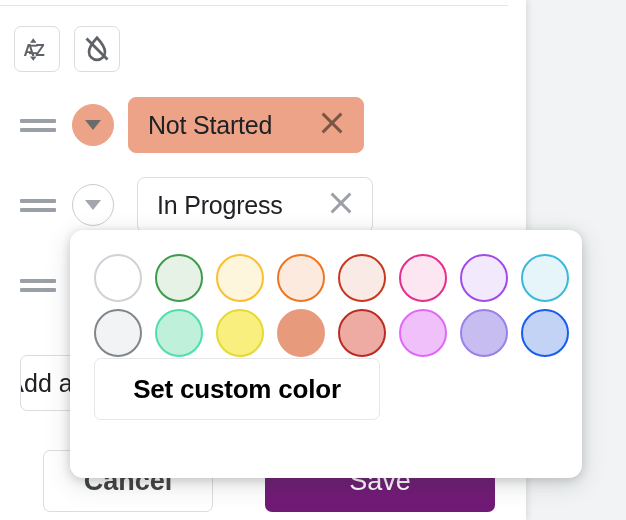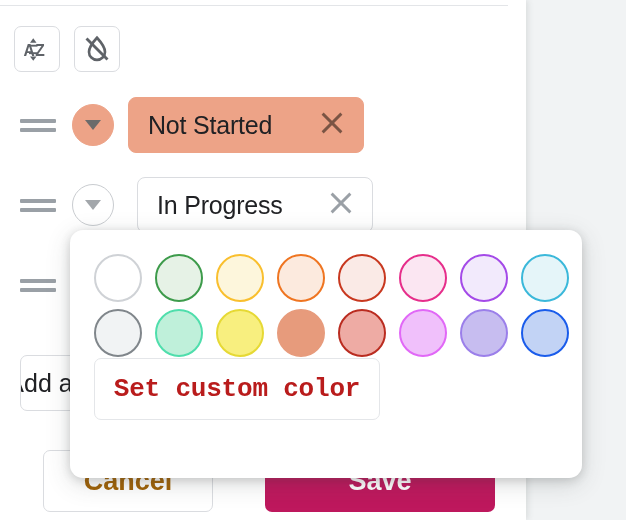--- a/index.html
+++ b/index.html
@@ -175,38 +175,38 @@
     height: 62px;
     border: 1px solid #dadce0;
     border-radius: 7px;
     background: #fff;
     box-sizing: border-box;
     display: flex;
     align-items: center;
     justify-content: center;
     font-size: 27px;
     font-weight: bold;
-    color: #a16207;
+    color: #404040;
     cursor: pointer;
   }
   #save-button {
     position: absolute;
     left: 265px;
     top: 450px;
     width: 230px;
     height: 62px;
     border: none;
     border-radius: 7px;
-    background: #be185d;
+    background: #701a75;
     box-sizing: border-box;
     display: flex;
     align-items: center;
     justify-content: center;
     font-size: 27px;
-    font-weight: bold;
+    font-weight: normal;
     color: #ffffff;
     cursor: pointer;
   }
 
   
   #color-picker-popup {
     position: absolute;
     left: 70px;
     top: 230px;
     width: 512px;
@@ -358,14 +358,14 @@
       <div class="swatch" style="background: rgb(229, 245, 249); border: 2px solid rgb(59, 184, 218);"></div>
       <div class="swatch" style="background: rgb(241, 243, 244); border: 2px solid rgb(128, 134, 139);"></div>
       <div class="swatch" style="background: rgb(191, 240, 218); border: 2px solid rgb(79, 222, 172);"></div>
       <div class="swatch" style="background: rgb(248, 239, 127); border: 2px solid rgb(230, 217, 53);"></div>
       <div class="swatch" style="background: rgb(231, 155, 124); border: 2px solid rgb(231, 155, 124);"></div>
       <div class="swatch" style="background: rgb(238, 171, 164); border: 2px solid rgb(186, 44, 32);"></div>
       <div class="swatch" style="background: rgb(240, 192, 251); border: 2px solid rgb(225, 104, 247);"></div>
       <div class="swatch" style="background: rgb(199, 189, 240); border: 2px solid rgb(155, 127, 234);"></div>
       <div class="swatch" style="background: rgb(194, 211, 245); border: 2px solid rgb(26, 92, 235);"></div>
     </div>
-  <div id="set-custom-color-button" style="color: #b91c1c; font-family: Liberation Mono, monospace;">Set custom color</div>
+  <div id="set-custom-color-button" style="color: #000000;">Set custom color</div>
 </div>
 
 </body></html>

